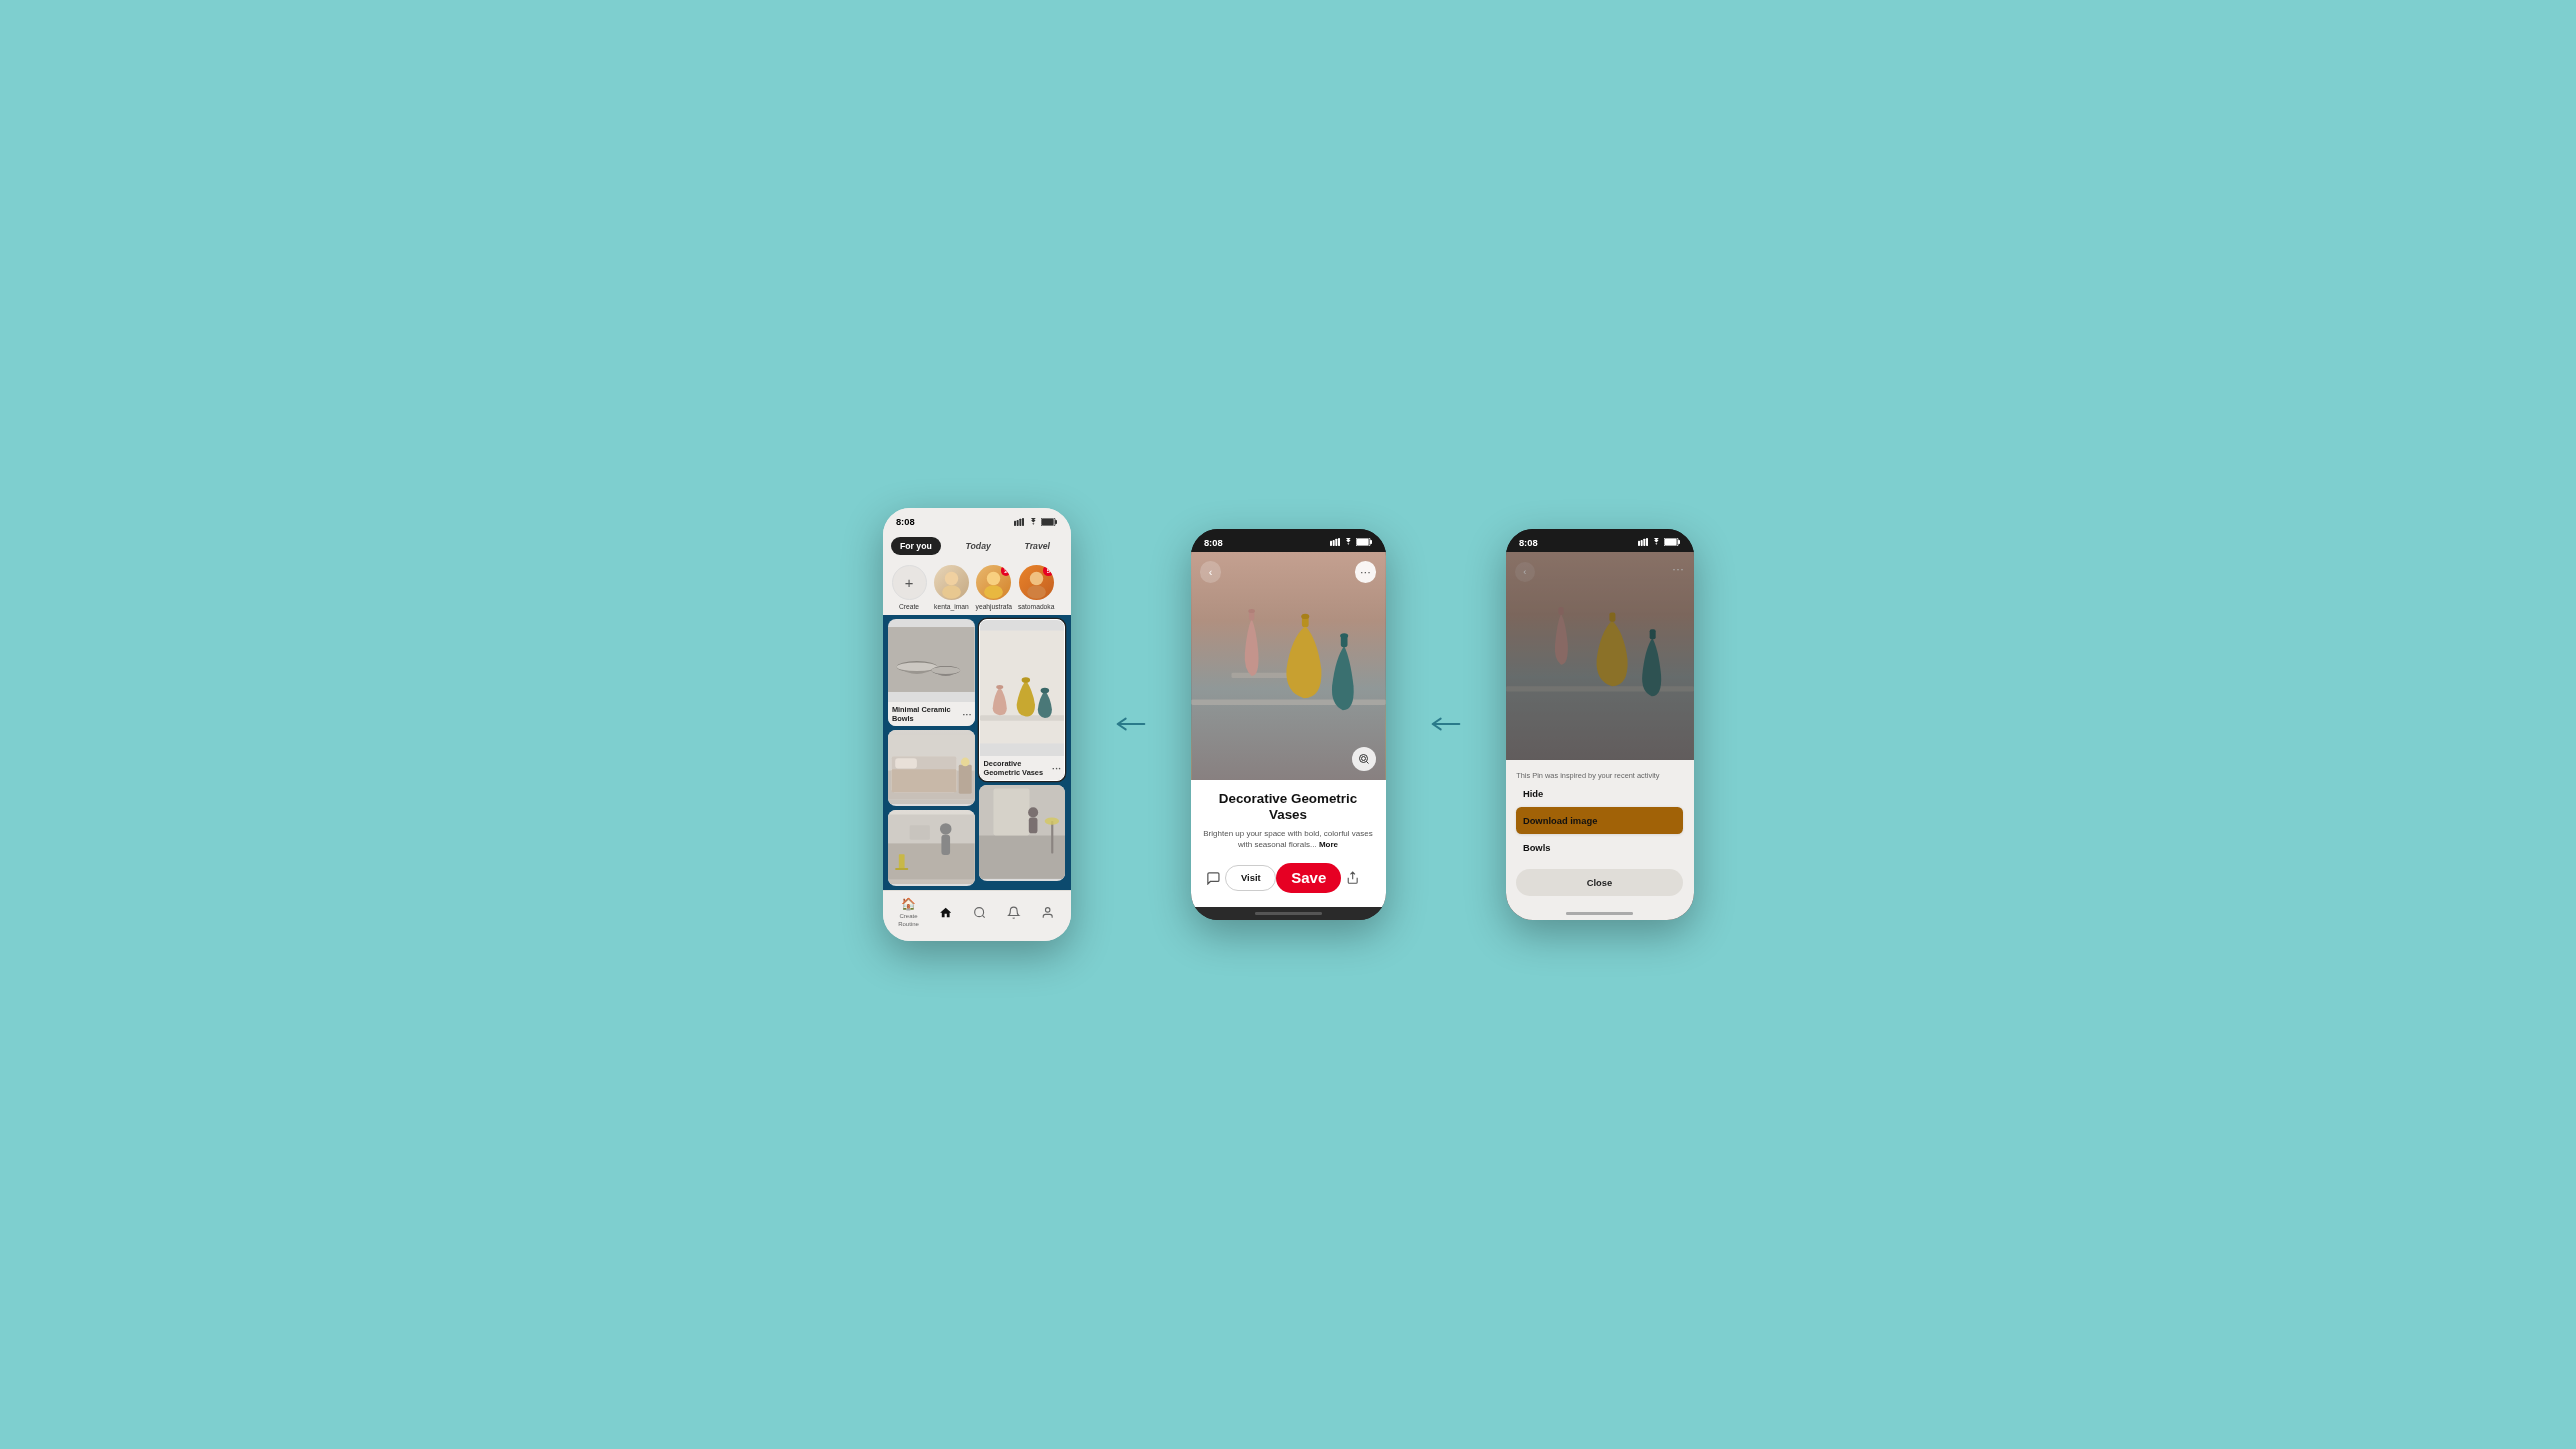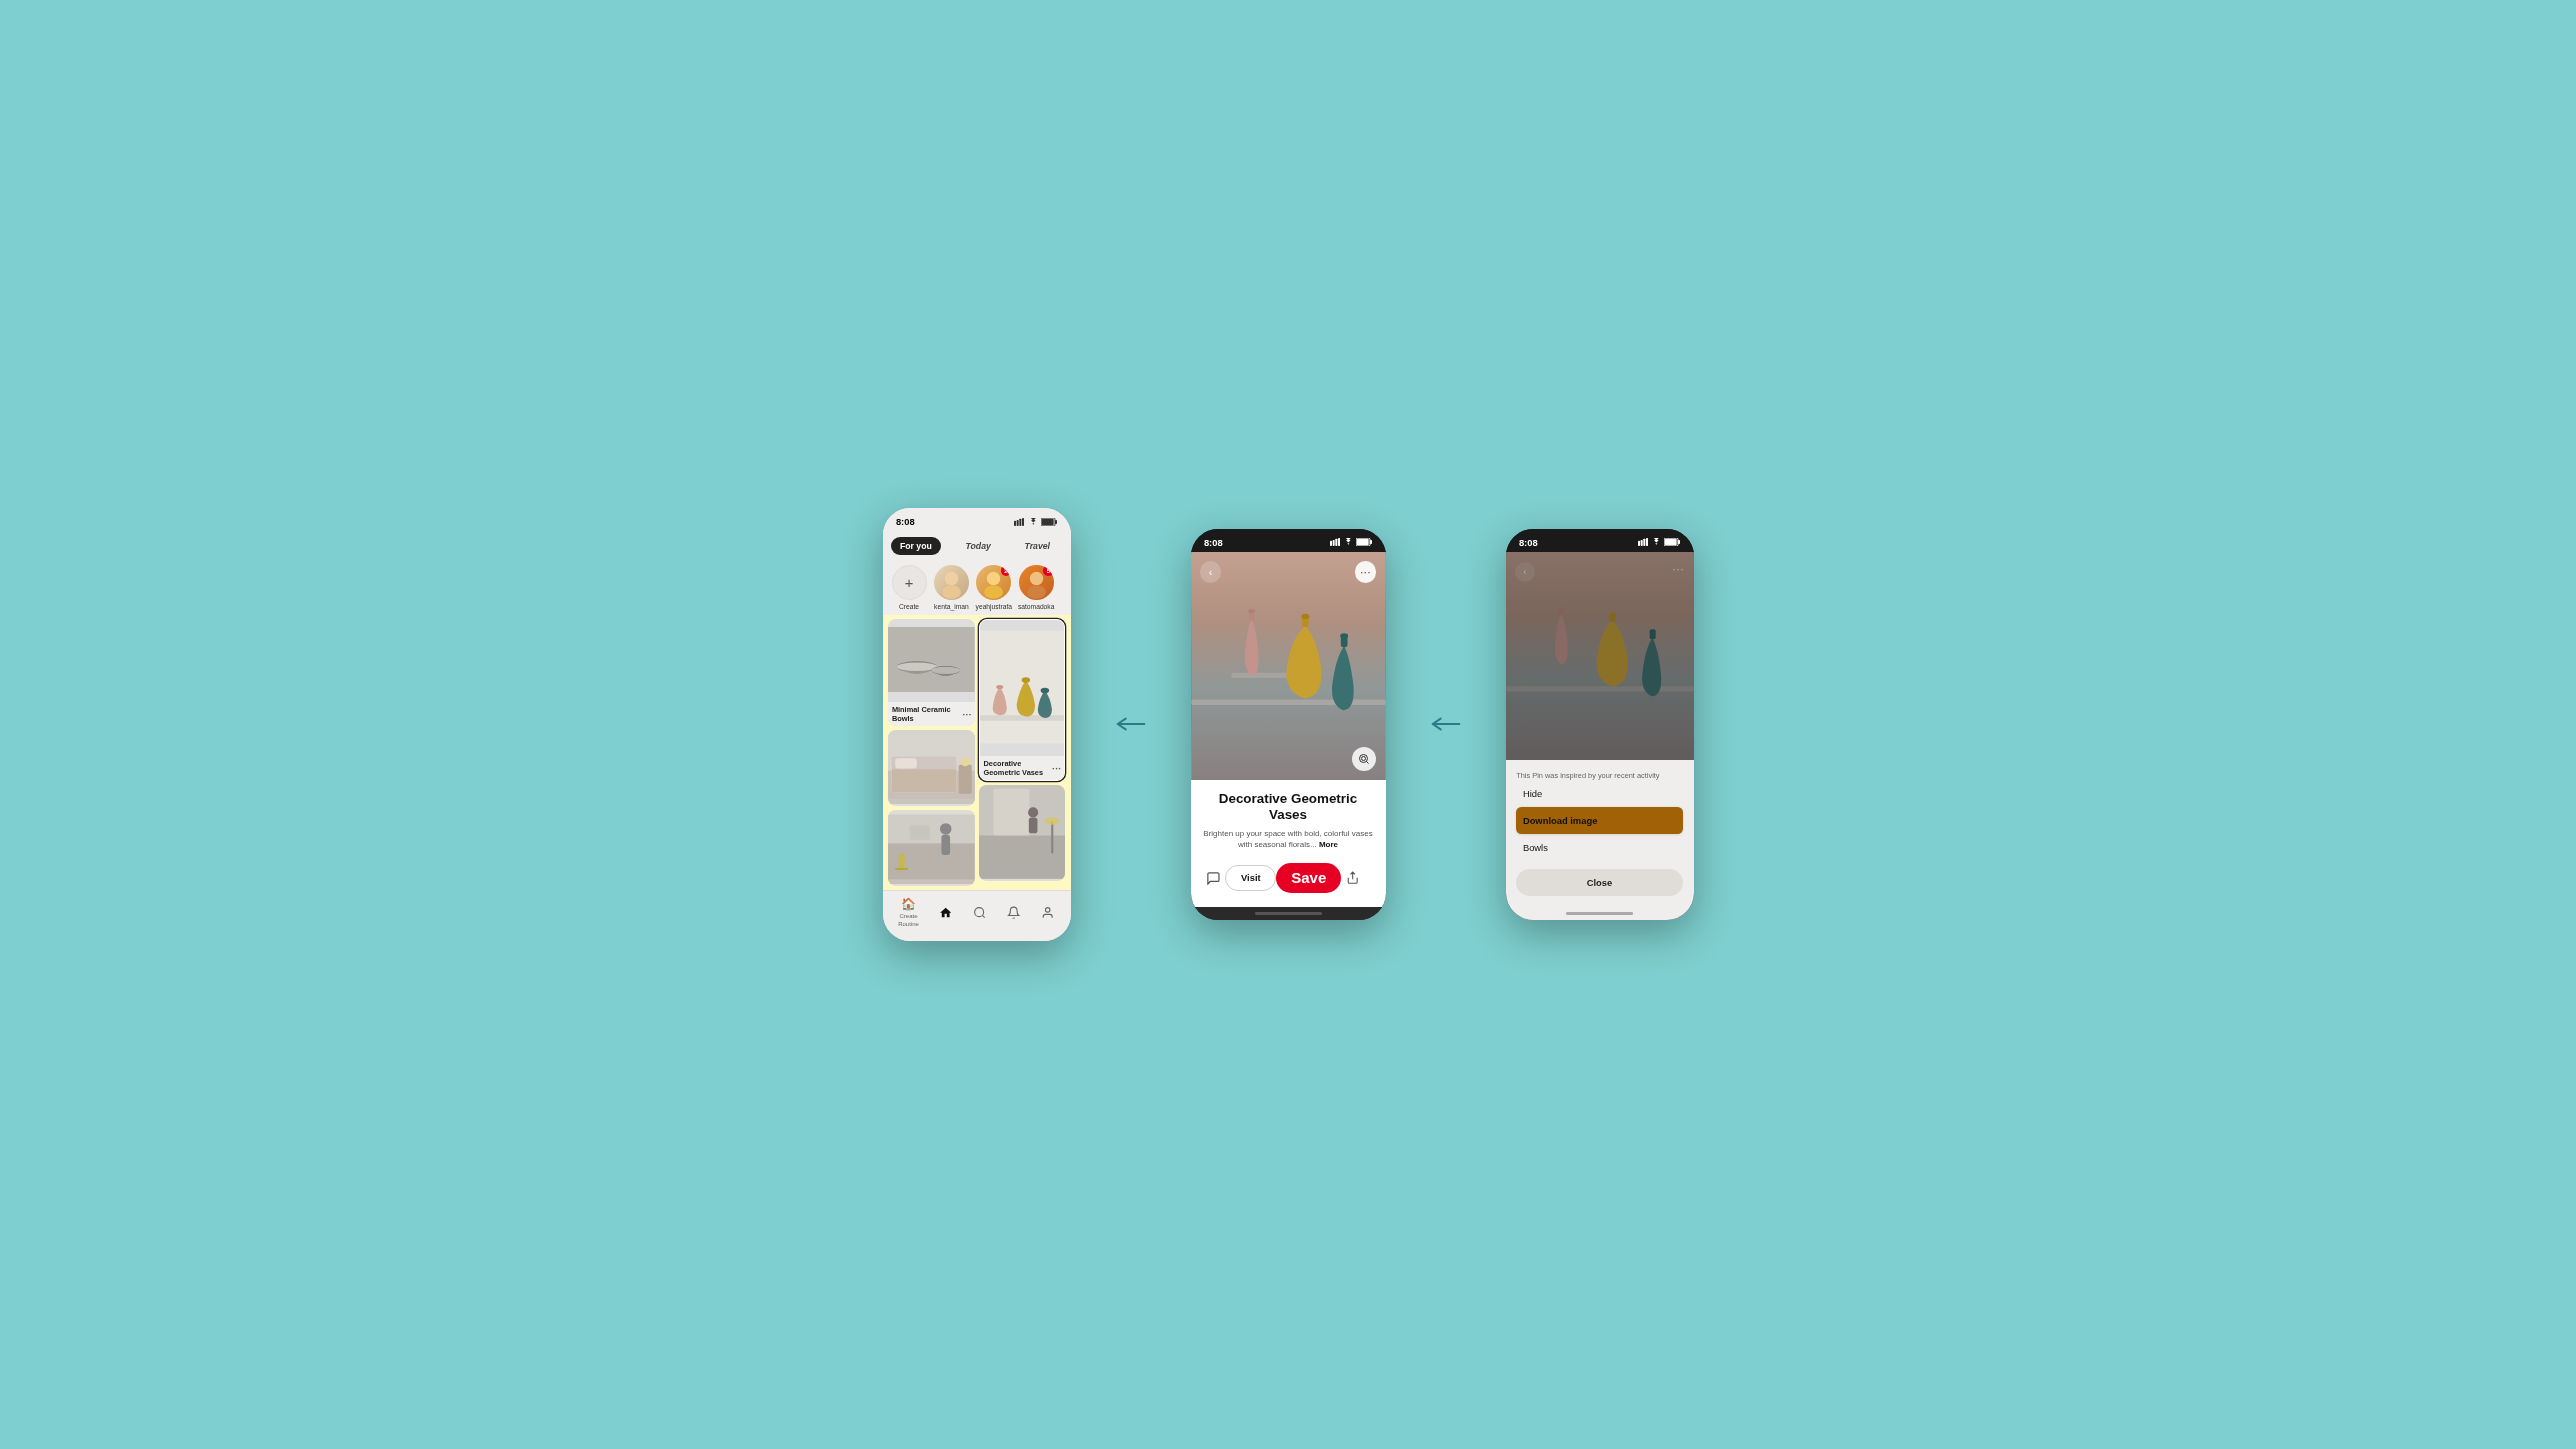--- a/index.html
+++ b/index.html
@@ -157,21 +157,21 @@
       font-size: 6.7px;
       color: #333;
       text-align: center;
     }
 
     
     .pins-grid {
       display: flex;
       gap: 4px;
       padding: 4px 5.4px;
-      background: #fef9c3;
+      background: #0c4a6e;
     }
 
     .pins-col {
       display: flex;
       flex-direction: column;
       gap: 4px;
       flex: 1;
     }
 
     .pin-card {
@@ -437,21 +437,21 @@
 
     .phone-3 .inspired-text {
       font-size: 7.4px;
       color: #666;
       margin-bottom: 0;
     }
 
     .phone-3 .sheet-item {
       padding: 8px 6.7px;
       font-size: 9.4px;
-      font-weight: 400;
+      font-weight: 700;
       color: #111;
       cursor: pointer;
       border-radius: 5.4px;
     }
 
     .phone-3 .sheet-item.highlighted {
       background: #a16207;
       font-weight: 600;
       box-shadow: 0 0.7px 2.7px rgba(0,0,0,0.1);
     }

